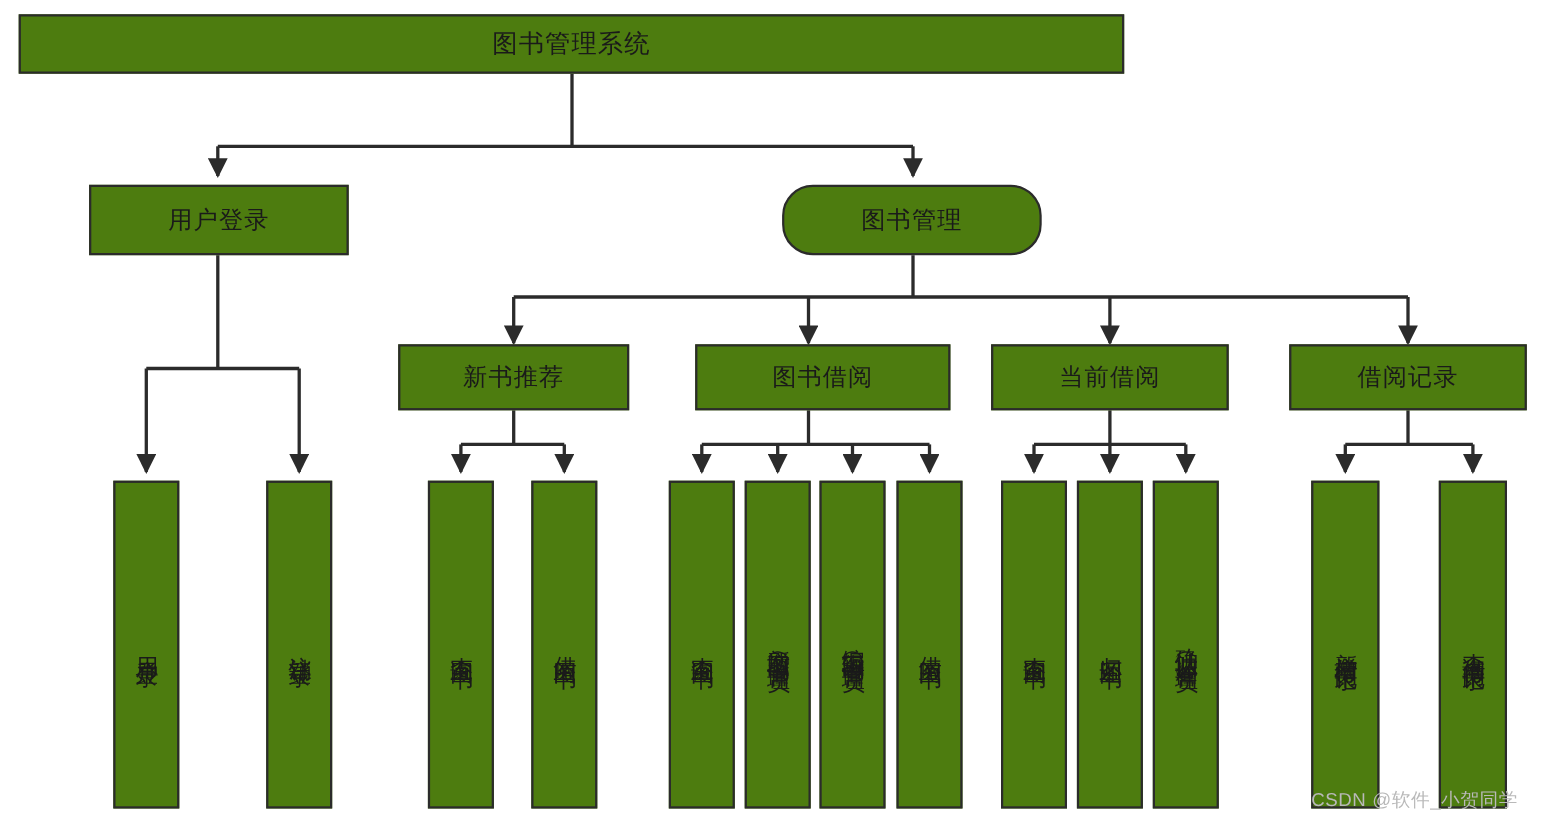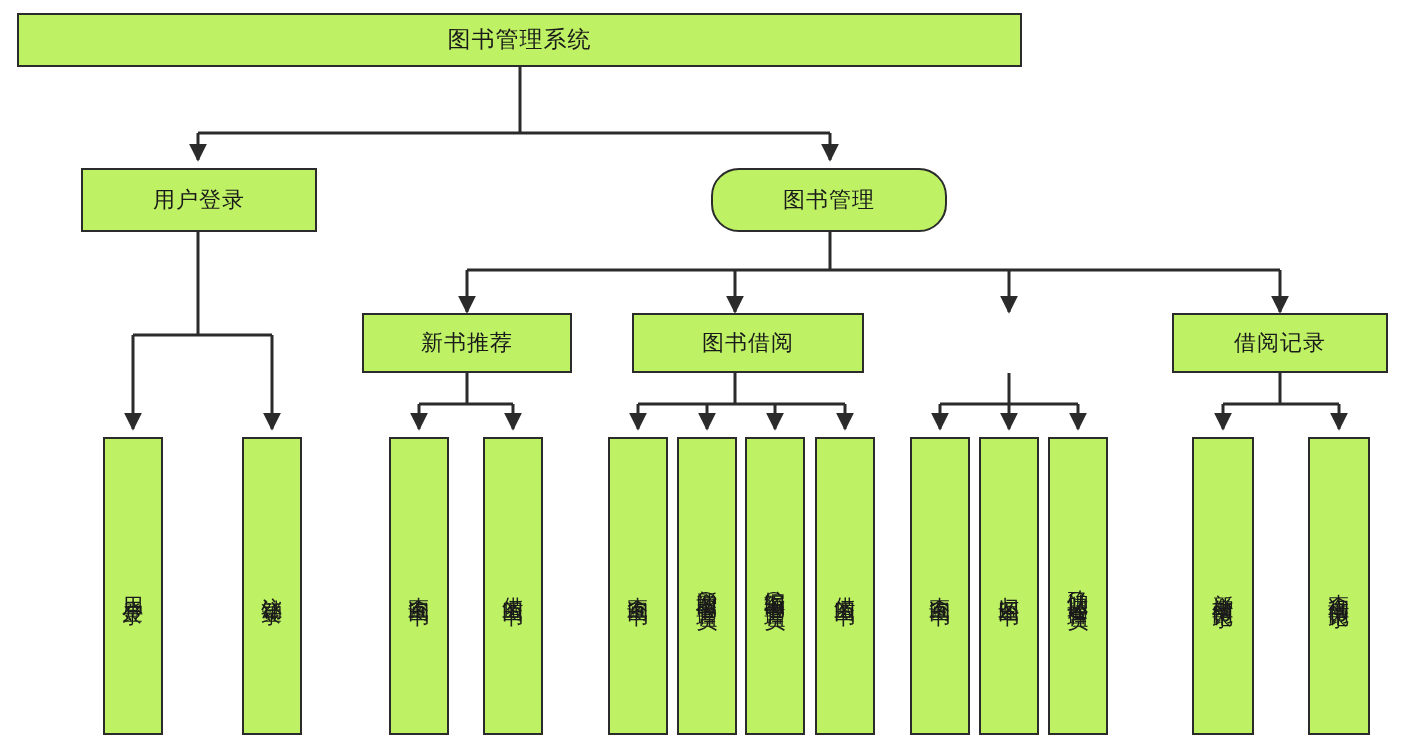--- a/index.html
+++ b/index.html
@@ -22,21 +22,21 @@
     position: absolute;
     left: 0;
     top: 0;
     width: 1405px;
     height: 747px;
     pointer-events: none;
   }
   .node {
     position: absolute;
     box-sizing: border-box;
-    background: #bef264;
+    background: #4d7c0f;
     border: 2px solid #2b2b2b;
     display: flex;
     align-items: center;
     justify-content: center;
     color: #1a1a1a;
   }
   .node-h {
     font-size: 22px;
     letter-spacing: 1px;
     line-height: 1.1;
@@ -141,20 +141,23 @@
   </div>
 
   <div class="node node-h" style="left:362px; top:313px; width:210px; height:60px;">
     <span>新书推荐</span>
   </div>
 
   <div class="node node-h" style="left:632px; top:313px; width:232px; height:60px;">
     <span>图书借阅</span>
   </div>
 
+  <div class="node node-h" style="left:901px; top:313px; width:216px; height:60px;">
+    <span>当前借阅</span>
+  </div>
 
   <div class="node node-h" style="left:1172px; top:313px; width:216px; height:60px;">
     <span>借阅记录</span>
   </div>
 
   <div class="node node-v" style="left:103px; top:437px; width:60px; height:298px;">
     <span class="vlabel">用户登录</span>
   </div>
   <div class="node node-v" style="left:242px; top:437px; width:60px; height:298px;">
     <span class="vlabel">注销登录</span>
@@ -190,14 +193,15 @@
     <span class="vlabel">确认归还（管理员）</span>
   </div>
 
   <div class="node node-v" style="left:1192px; top:437px; width:62px; height:298px;">
     <span class="vlabel">新增借阅记录</span>
   </div>
   <div class="node node-v" style="left:1308px; top:437px; width:62px; height:298px;">
     <span class="vlabel">查询借阅记录</span>
   </div>
 
+  <div class="watermark" style="left:1192px; top:716px;">CSDN @软件_小贺同学</div>
 
 </div>
 
 </body></html>

